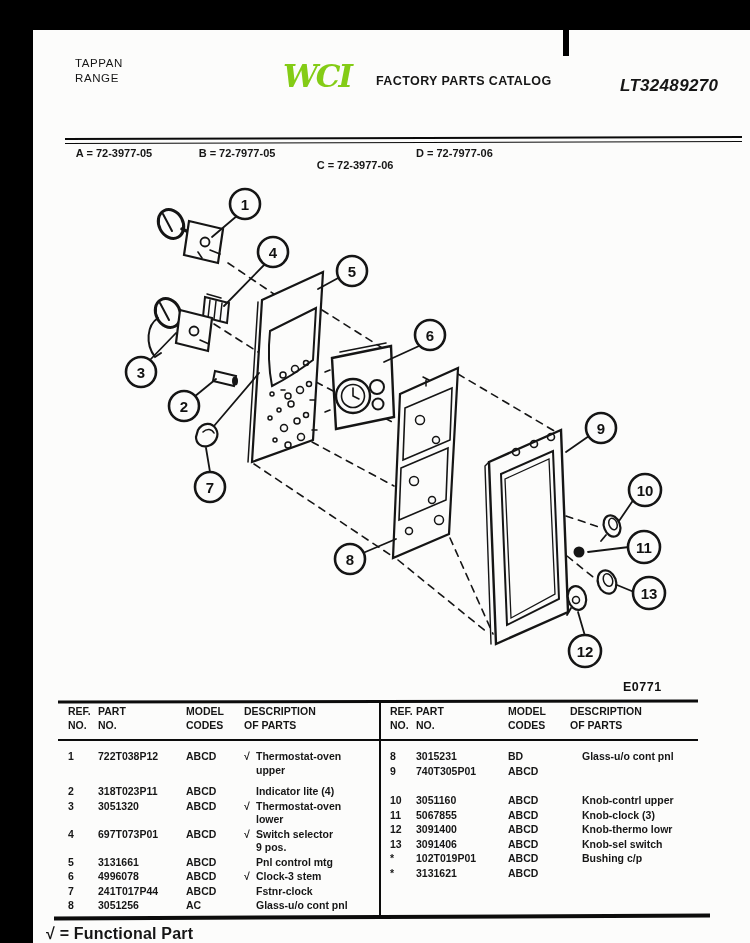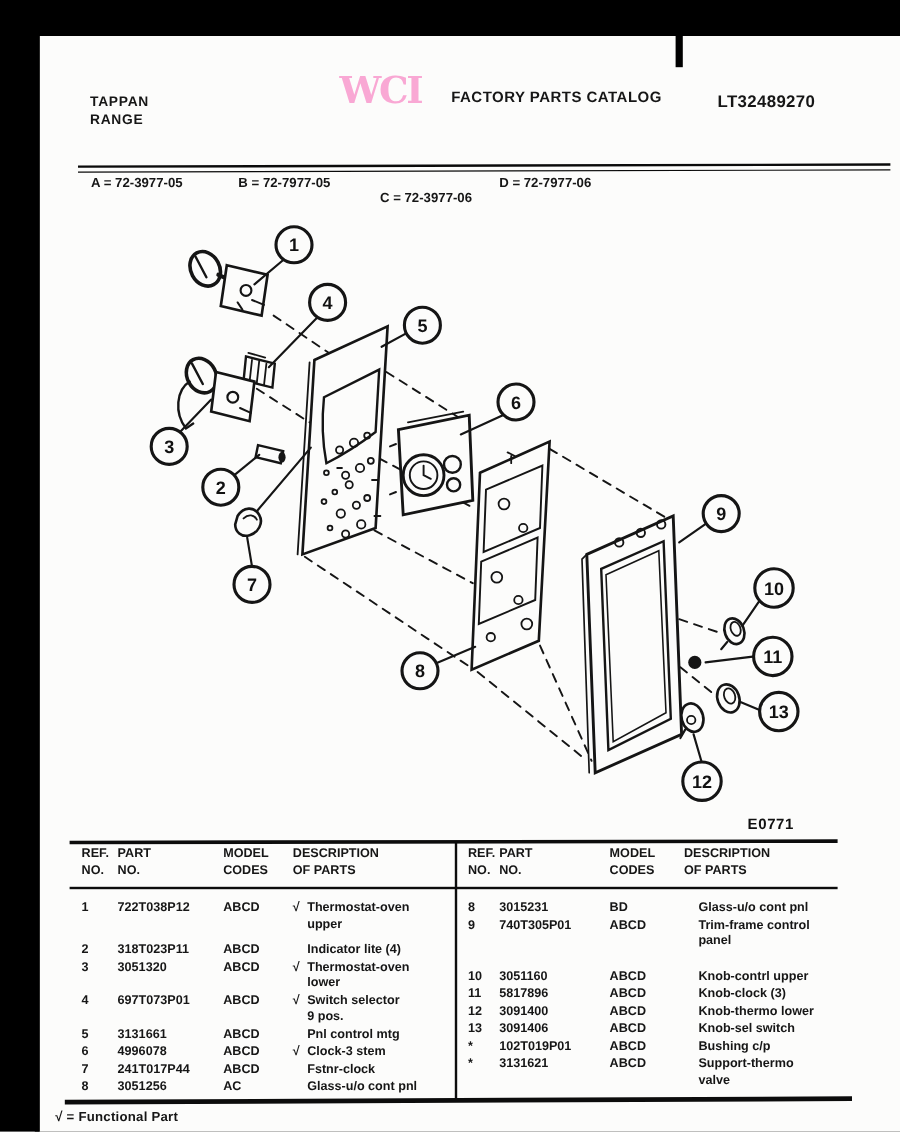--- a/index.html
+++ b/index.html
@@ -9,37 +9,37 @@
     font-family:"Liberation Sans",sans-serif;
     color:#161616;
   }
   .page{
     position:absolute;left:33px;top:30px;right:0;bottom:0;
     background:#fcfcfb;
   }
   .scan-edge{position:absolute;background:#000;}
   
   .brand{
-    position:absolute;left:75px;top:78px;
-    font-size:11.5px;font-weight:bold;letter-spacing:.6px;line-height:15px;
+    position:absolute;left:75px;top:56px;
+    font-size:11.5px;font-weight:normal;letter-spacing:.6px;line-height:15px;
     white-space:pre-line;
   }
   .logo{
     position:absolute;left:283px;top:58px;
     font-family:"DejaVu Serif",serif;
-    font-weight:bold;font-size:31px;letter-spacing:-2px;
-    color:#f9a8d4;
+    font-style:italic;font-weight:bold;font-size:31px;letter-spacing:-2px;
+    color:#84cc16;
   }
   .cat-title{
     position:absolute;left:340px;top:74px;
     font-size:12.5px;font-weight:bold;letter-spacing:.4px;margin-left:36px;
   }
   .doc-num{
-    position:absolute;left:598px;top:76px;
-    font-size:14px;font-weight:bold;letter-spacing:.3px;
+    position:absolute;left:620px;top:76px;
+    font-size:17px;font-weight:bold;letter-spacing:.3px;font-style:italic;
   }
   .dbl-rule{
     position:absolute;left:65px;top:137px;width:677px;height:3px;
     border-top:2.5px solid #0a0a0a;border-bottom:1.5px solid #0a0a0a;
     transform:rotate(-.15deg);
   }
   .models{
     position:absolute;left:48px;top:147px;width:660px;
     font-size:11px;font-weight:bold;display:flex;text-align:center;
   }
@@ -59,21 +59,21 @@
   .rt .grid-row,.rt .phead{grid-template-columns:26px 92px 62px auto;}
   .phead{white-space:pre-line;margin-bottom:18px;}
   .grid-row{margin-bottom:1px;}
   .grid-row.gap{margin-bottom:8px;}
   .grid-row.biggap{margin-bottom:16px;}
   .desc-cell{display:flex;gap:4px;}
   .check{width:8px;flex:0 0 auto;}
   .dtext{white-space:pre-line;}
   .footnote{
     position:absolute;left:46px;top:925px;
-    font-size:11px;font-weight:bold;letter-spacing:.2px;
+    font-size:16px;font-weight:bold;letter-spacing:.2px;
   }
 </style>
 </head>
 <body>
 
 <div class="page"></div>
 
 <div class="scan-edge" style="left:0;top:0;width:750px;height:30px;"></div>
 <div class="scan-edge" style="left:0;top:0;width:33px;height:640px;"></div>
 <div class="scan-edge" style="left:29px;top:640px;width:4px;height:303px;"></div>
@@ -411,51 +411,46 @@
         <span>BD</span>
         <span class="desc-cell">
           <span class="check"></span>
           <span class="dtext">Glass-u/o cont pnl</span>
         </span>
       </div>
       <div class="grid-row biggap">
         <span>9</span>
         <span>740T305P01</span>
         <span>ABCD</span>
-        <span class="desc-cell">
-          <span class="check"></span>
-          <span class="dtext">Trim-frame control
-panel</span>
-        </span>
       </div>
       <div class="grid-row">
         <span>10</span>
         <span>3051160</span>
         <span>ABCD</span>
         <span class="desc-cell">
           <span class="check"></span>
           <span class="dtext">Knob-contrl upper</span>
         </span>
       </div>
       <div class="grid-row">
         <span>11</span>
-        <span>5817896</span>
+        <span>5067855</span>
         <span>ABCD</span>
         <span class="desc-cell">
           <span class="check"></span>
           <span class="dtext">Knob-clock (3)</span>
         </span>
       </div>
       <div class="grid-row">
         <span>12</span>
         <span>3091400</span>
         <span>ABCD</span>
         <span class="desc-cell">
           <span class="check"></span>
-          <span class="dtext">Knob-thermo lower</span>
+          <span class="dtext">Knob-thermo lowr</span>
         </span>
       </div>
       <div class="grid-row">
         <span>13</span>
         <span>3091406</span>
         <span>ABCD</span>
         <span class="desc-cell">
           <span class="check"></span>
           <span class="dtext">Knob-sel switch</span>
         </span>
@@ -466,22 +461,17 @@
         <span>ABCD</span>
         <span class="desc-cell">
           <span class="check"></span>
           <span class="dtext">Bushing c/p</span>
         </span>
       </div>
       <div class="grid-row">
         <span>*</span>
         <span>3131621</span>
         <span>ABCD</span>
-        <span class="desc-cell">
-          <span class="check"></span>
-          <span class="dtext">Support-thermo
-valve</span>
-        </span>
       </div>
     </div>
 </div>
 
 <div class="footnote">√ = Functional Part</div>
 
 </body></html>

